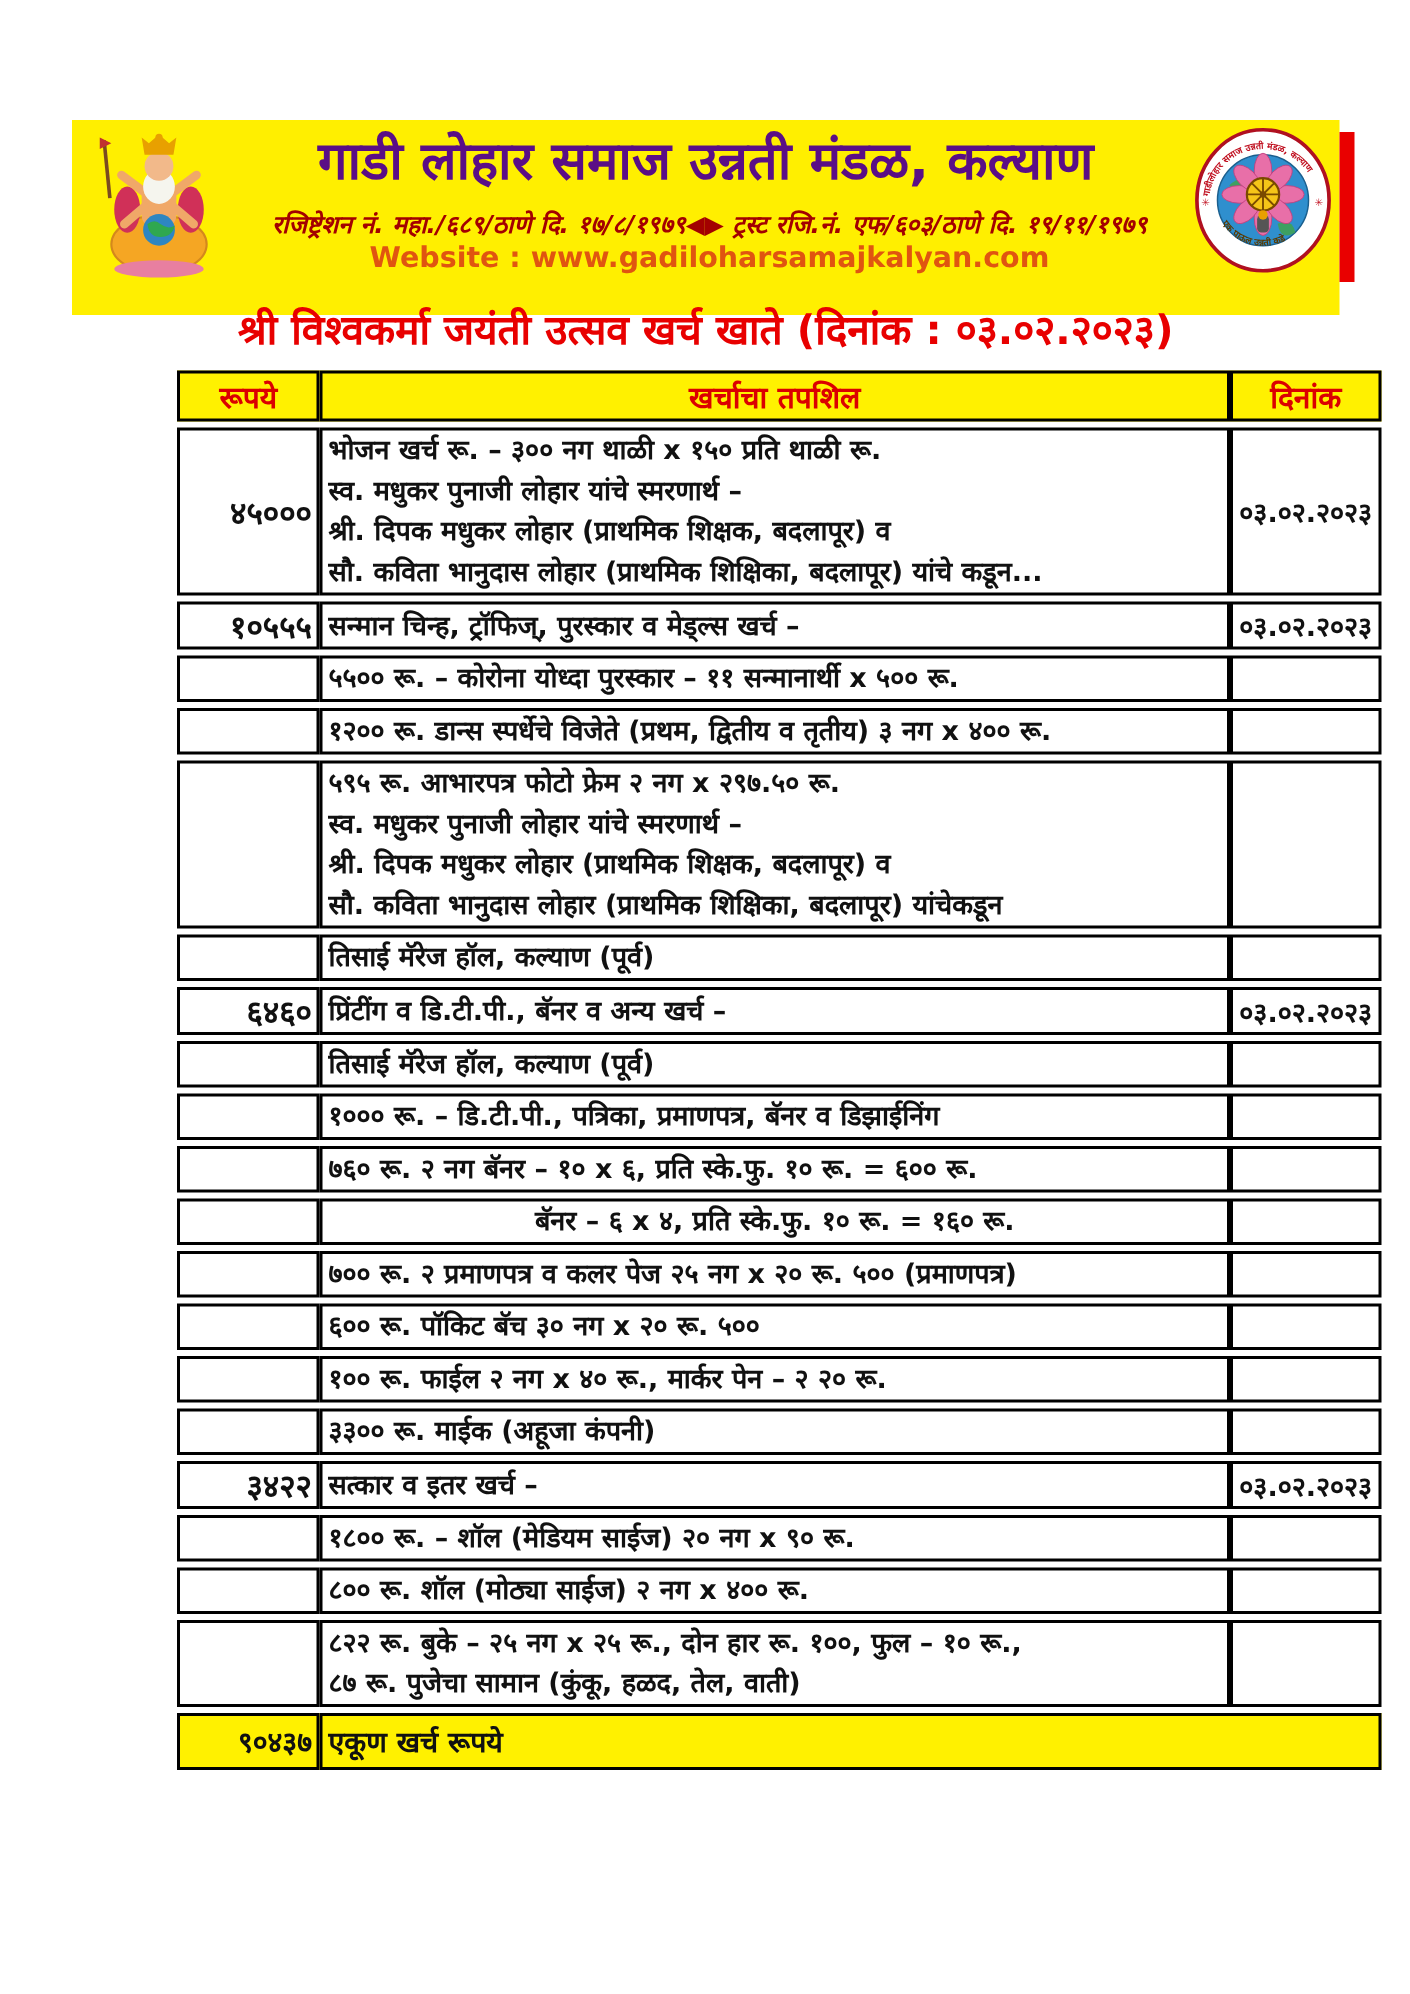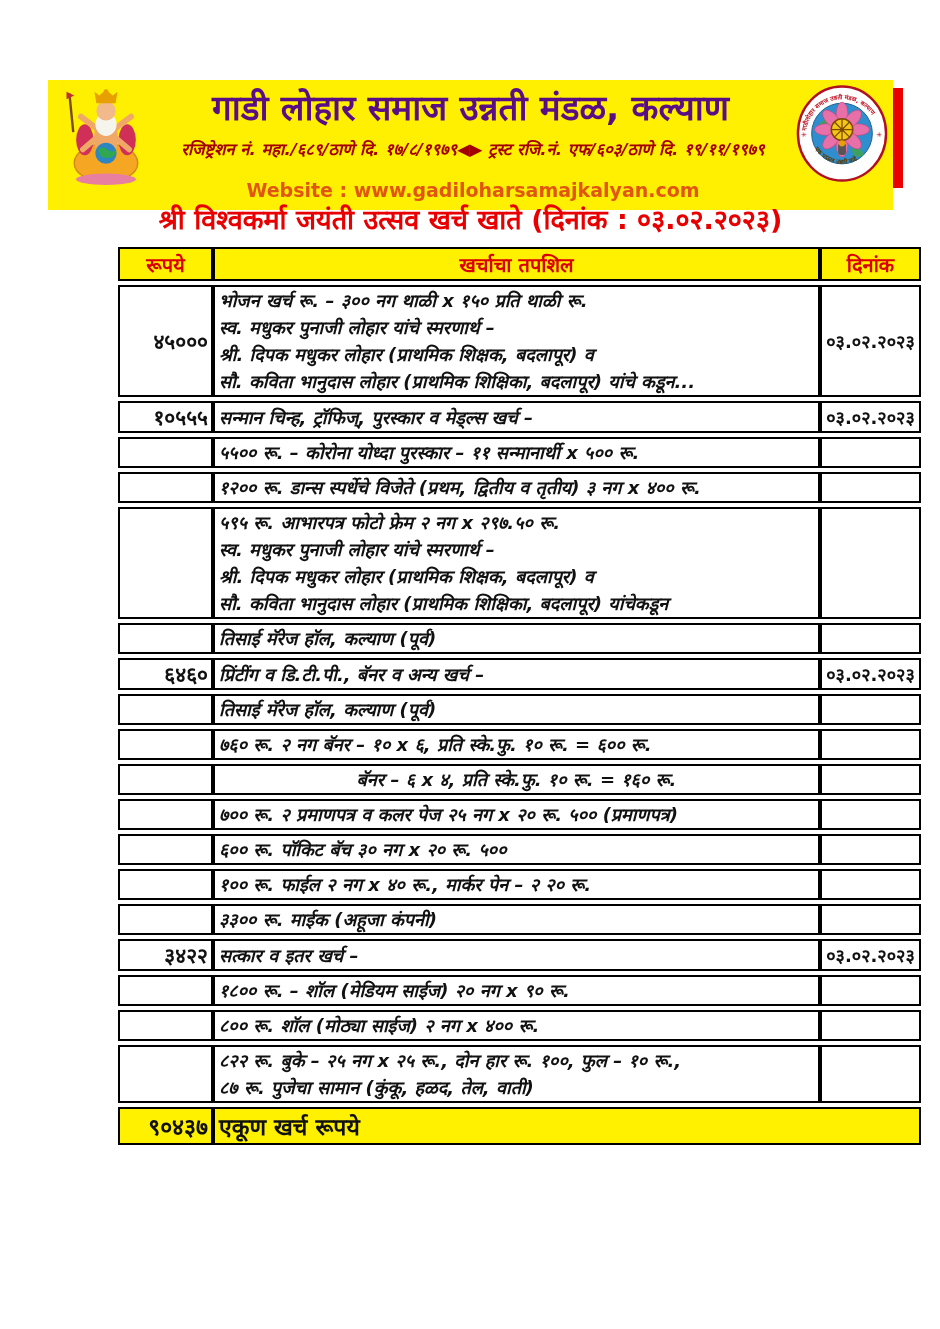--- a/index.html
+++ b/index.html
@@ -9,36 +9,36 @@
   }
   
   .band{position:absolute;left:48px;top:80px;width:845px;height:130px;background:#FFEF00;}
   .red-strip{position:absolute;left:100%;top:8px;width:10px;height:100px;background:#E90000;}
   .deity{position:absolute;left:8px;top:2px;width:100px;height:104px;}
   .org-name{position:absolute;left:105px;right:105px;top:0px;text-align:center;color:#5A0E86;
     font-size:35px;font-weight:bold;line-height:56px;white-space:nowrap;}
   .reg-line{position:absolute;left:100px;right:95px;top:57px;text-align:center;color:#A30000;
     font-size:16.5px;font-weight:bold;white-space:nowrap;font-style:italic;}
   .website{position:absolute;left:100px;right:95px;top:81px;text-align:center;color:#E05510;
-    font-size:19px;font-weight:bold;margin-top:18px;}
+    font-size:19px;font-weight:bold;}
   .emblem{position:absolute;right:4px;top:3px;width:94px;height:101px;}
   
   .doc-title{position:absolute;left:48px;width:845px;top:200px;text-align:center;color:#E80000;
     font-size:27px;font-weight:bold;white-space:nowrap;}
   
   .table-wrap{position:absolute;left:90px;top:243px;width:803px;}
   table{border-collapse:separate;border-spacing:0 4px;table-layout:fixed;width:803px;padding-left:28px;}
   td{border:2px solid #000;font-weight:bold;color:#111;vertical-align:middle;padding:0;overflow:hidden;}
   td.amt{text-align:right;padding-right:3px;font-size:21px;white-space:nowrap;}
   td.det{padding-left:4px;font-size:18px;white-space:nowrap;}
-  td.det .line{line-height:27px;font-style:italic;}
+  td.det .line{line-height:27px;}
   td.det.center{text-align:center;padding-left:0;}
   td.dt{text-align:center;font-size:18px;white-space:nowrap;}
   thead td{background:#FFF100;color:#DB0000;text-align:center;font-size:20px;height:30px;padding:0;}
-  .total-row td{background:#FFF100;height:34px;font-size:23px;}
+  .total-row td{background:#FFF100;height:34px;font-size:19px;}
 </style>
 </head>
 <body>
 
 <div class="band">
   <div class="red-strip"></div>
 
   <svg class="deity" viewBox="0 0 100 108">
     <line x1="16" y1="52" x2="12" y2="12" stroke="#7A4A20" stroke-width="2.5"></line>
     <polygon points="9,10 17,14 9,18" fill="#C03030"></polygon>
@@ -179,20 +179,27 @@
         <tr>
           <td class="amt"></td>
           <td class="det">
             <div class="line">तिसाई मॅरेज हॉल, कल्याण (पूर्व)</div>
           </td>
           <td class="dt"></td>
         </tr>
         <tr>
           <td class="amt"></td>
           <td class="det">
+            <div class="line">१००० रू. – डि.टी.पी., पत्रिका, प्रमाणपत्र, बॅनर व डिझाईनिंग</div>
+          </td>
+          <td class="dt"></td>
+        </tr>
+        <tr>
+          <td class="amt"></td>
+          <td class="det">
             <div class="line">७६० रू. २ नग बॅनर – १० x ६, प्रति स्के.फु. १० रू. = ६०० रू.</div>
           </td>
           <td class="dt"></td>
         </tr>
         <tr>
           <td class="amt"></td>
           <td class="det center">
             <div class="line">बॅनर – ६ x ४, प्रति स्के.फु. १० रू. = १६० रू.</div>
           </td>
           <td class="dt"></td>

